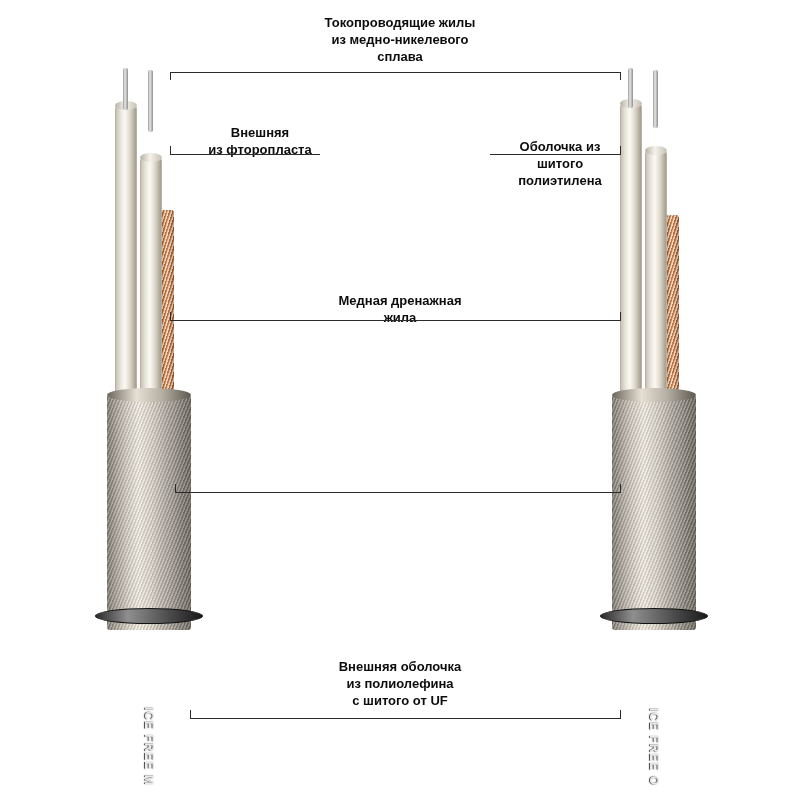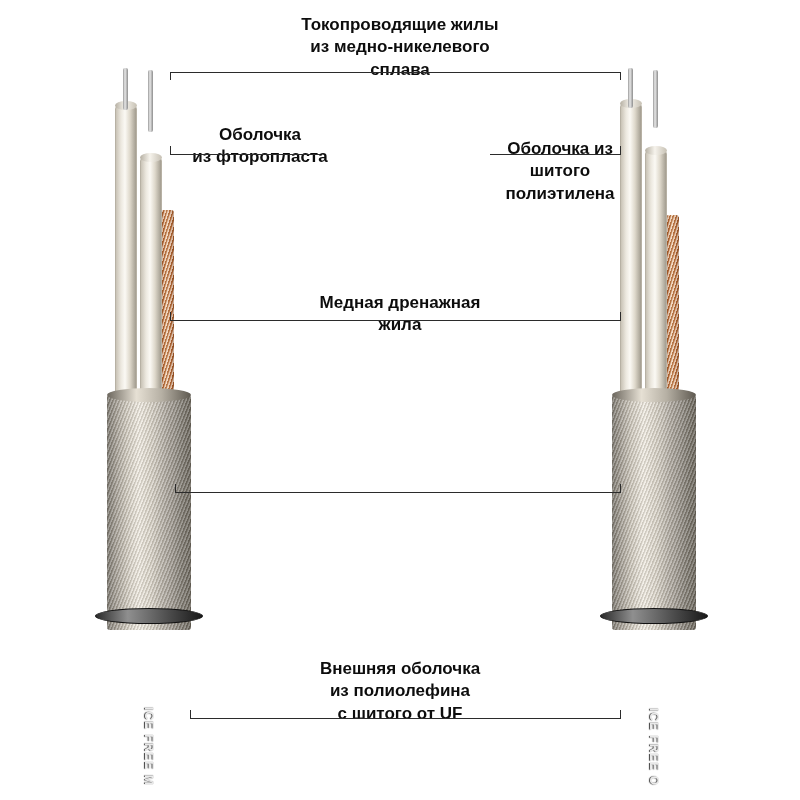--- a/index.html
+++ b/index.html
@@ -135,21 +135,21 @@
     writing-mode: vertical-rl;
     text-orientation: mixed;
     white-space: nowrap;
     text-shadow: 0 1px 1px rgba(0,0,0,0.8);
   }
 
   
   .callout {
     position: absolute;
     text-align: center;
-    font-size: 17px;
+    font-size: 13px;
     font-weight: bold;
     color: #0d0d0d;
     line-height: 1.32;
     white-space: pre-line;
   }
   .leader {
     position: absolute;
     background: #2b2b2b;
     height: 1px;
   }
@@ -209,21 +209,21 @@
     </div>
   </div>
 
   <div class="callout" style="left:250px; top:14px; width:300px;">Токопроводящие жилы
 из медно-никелевого
 сплава</div>
   <div class="leader" style="left:170px; top:72px; width:450px;"></div>
   <div class="leader v" style="left:170px; top:72px; height:8px;"></div>
   <div class="leader v" style="left:620px; top:72px; height:8px;"></div>
 
-  <div class="callout" style="left:190px; top:124px; width:140px;">Оболочка
+  <div class="callout" style="left:190px; top:124px; width:140px;">Внешняя
 из фторопласта</div>
   <div class="leader" style="left:170px; top:154px; width:150px;"></div>
   <div class="leader v" style="left:170px; top:146px; height:9px;"></div>
 
   <div class="callout" style="left:490px; top:124px; width:140px;margin-top:14px;">Оболочка из
 шитого
 полиэтилена</div>
   <div class="leader" style="left:490px; top:154px; width:130px;"></div>
   <div class="leader v" style="left:620px; top:146px; height:9px;"></div>
 

